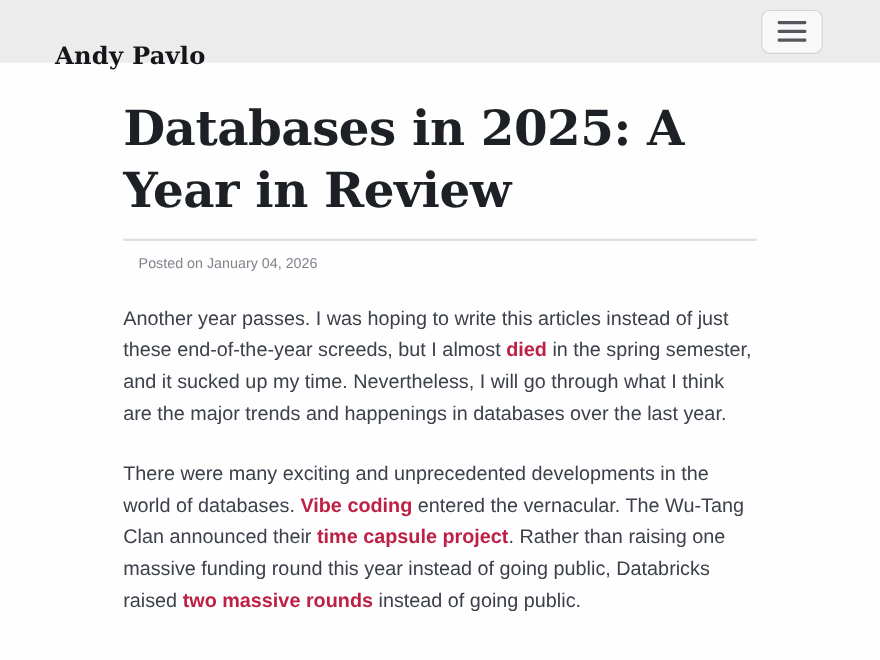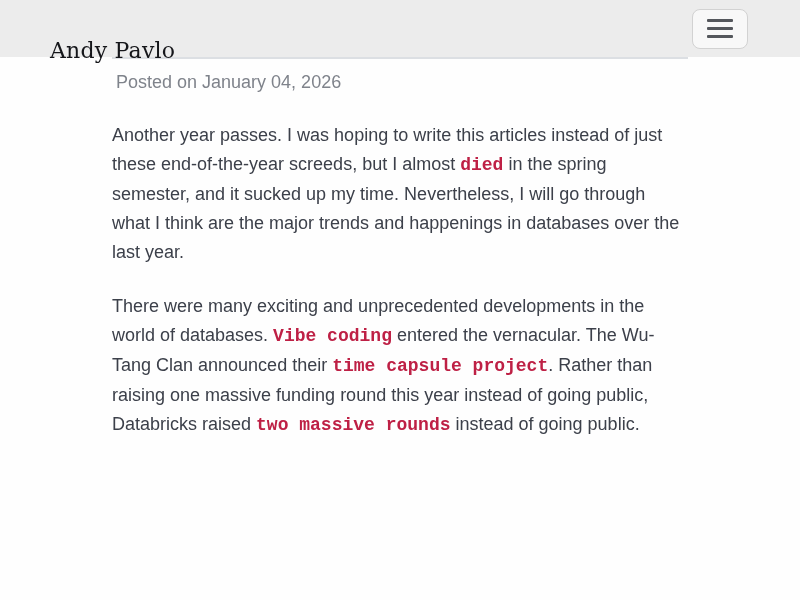--- a/index.html
+++ b/index.html
@@ -16,21 +16,21 @@
   .site-header {
     height: 57px;
     background: #ececec;
     display: flex;
     align-items: center;
     justify-content: space-between;
     padding: 0 52px 0 50px;
   }
   .site-title {
     font-family: "DejaVu Serif", serif;
-    font-weight: 400;
+    font-weight: 700;
     font-size: 22px;
     color: #15161a;
     letter-spacing: 0.2px;
     cursor: pointer;
     margin-top: 44px;
   }
   .menu-btn {
     width: 56px;
     height: 40px;
     background: #f8f8f8;
@@ -65,53 +65,53 @@
     max-width: 576px;
   }
   .title-rule {
     border: none;
     height: 2px;
     background: #dcdfe3;
     margin: 0 0 13px 0;
   }
   .posted-line {
     color: #7f838b;
-    font-size: 18px;
-    margin: 0 0 28px 4px;
+    font-size: 13px;
+    margin: 0 0 28px 14px;
   }
   .article-body p {
     color: #3c404a;
     font-size: 18px;
     line-height: 29px;
     margin: 0 0 25px 0;
     max-width: 578px;
   }
   .article-body a {
     color: #be2045;
     font-weight: 700;
     text-decoration: none;
-    font-family: Liberation Mono, monospace;
   }
 </style>
 </head>
 <body>
 
 <header class="site-header">
   <span class="site-title">Andy Pavlo</span>
   <button class="menu-btn">
     <span style="display:flex;flex-direction:column;gap:5px;align-items:center;">
       <span class="bar"></span>
       <span class="bar"></span>
       <span class="bar"></span>
     </span>
   </button>
 </header>
 
 <main>
   <article>
+    <h1 class="page-title">Databases in 2025: A Year in Review</h1>
     <hr class="title-rule">
     <p class="posted-line">Posted on January 04, 2026</p>
     <div class="article-body">
         <p><span>Another year passes. I was hoping to write this articles instead of just these end-of-the-year screeds, but I almost </span><a href="#">died</a><span> in the spring semester, and it sucked up my time. Nevertheless, I will go through what I think are the major trends and happenings in databases over the last year.</span></p>
         <p><span>There were many exciting and unprecedented developments in the world of databases. </span><a href="#">Vibe coding</a><span> entered the vernacular. The Wu-Tang Clan announced their </span><a href="#">time capsule project</a><span>. Rather than raising one massive funding round this year instead of going public, Databricks raised </span><a href="#">two massive rounds</a><span> instead of going public.</span></p>
       </div>
   </article>
 </main>
 
 </body></html>

